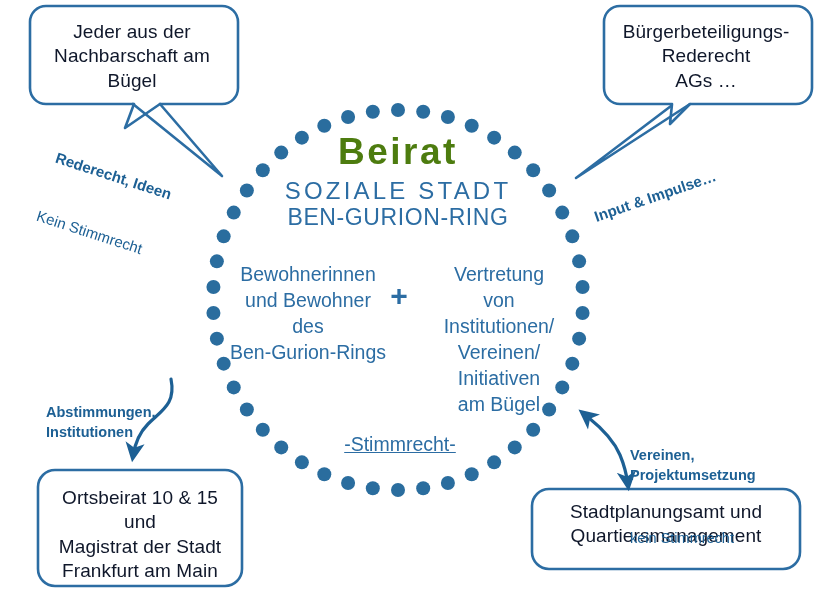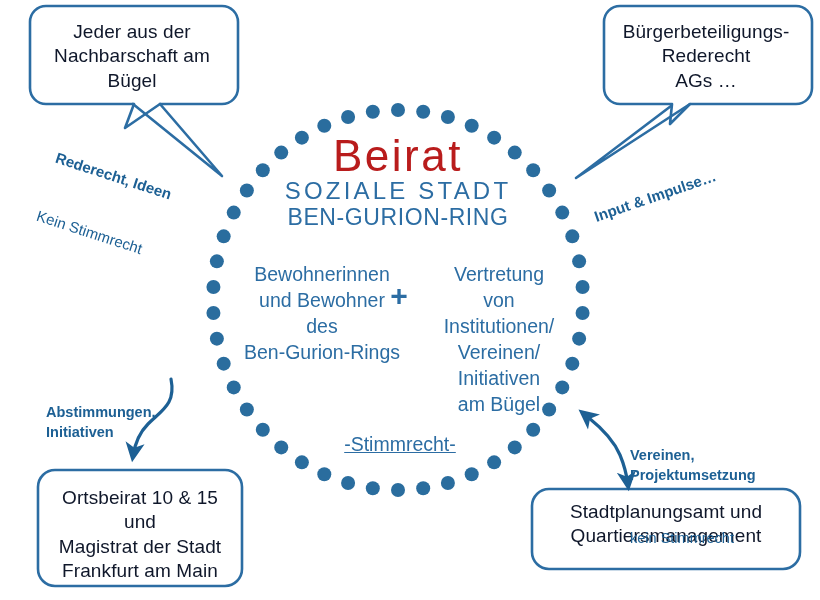--- a/index.html
+++ b/index.html
@@ -36,24 +36,24 @@
     white-space: pre;
   }
   
   .bubble-text {
     font-size: 19px;
     color: #0f172a;
     letter-spacing: 0.1px;
   }
   
   #title-beirat {
-    font-size: 44px;
-    font-weight: normal;
+    font-size: 37px;
+    font-weight: bold;
     letter-spacing: 2.5px;
-    color: #b91c1c;
+    color: #4d7c0f;
   }
   #title-soziale {
     font-size: 24px;
     letter-spacing: 3.2px;
     color: #2c6da3;
   }
   #title-ring {
     font-size: 23px;
     letter-spacing: 0.6px;
     color: #2c6da3;
@@ -204,21 +204,21 @@
 Magistrat der Stadt
 Frankfurt am Main</div>
 
   <div class="txt bubble-text" id="bubble-br" style="left:536px; top:500px; width:260px;">Stadtplanungsamt und
 Quartiersmanagement</div>
 
   <div class="txt" id="title-beirat" style="left:258px; top:128px; width:280px;">Beirat</div>
   <div class="txt" id="title-ring" style="left:248px; top:203px; width:300px;">BEN-GURION-RING</div>
   <div class="txt" id="title-soziale" style="left:248px; top:176px; width:300px;">SOZIALE STADT</div>
 
-  <div class="txt col-text" id="col-left" style="left:232px; top:262px; width:180px;">Bewohnerinnen
+  <div class="txt col-text" id="col-left" style="left:218px; top:262px; width:180px;">Bewohnerinnen
 und Bewohner
 des
 Ben-Gurion-Rings</div>
   <div class="txt" id="center-plus" style="left:386px; top:277px; width:26px; font-size:30px; font-weight:bold; color:#2c6da3;">+</div>
   <div class="txt col-text" id="col-right" style="left:410px; top:262px; width:178px;">Vertretung
 von
 Institutionen/
 Vereinen/
 Initiativen
 am Bügel</div>
@@ -228,21 +228,21 @@
     <span class="b">Rederecht, Ideen</span>
     <span class="r">Kein Stimmrecht</span>
   </div>
 
   <div class="rot-label" id="lbl-input">
     <span class="b">Input &amp; Impulse…</span>
   </div>
 
   <div class="side-label" id="lbl-abstimmungen">
     <span class="b">Abstimmungen,
-Initiativen</span>
+Institutionen</span>
   </div>
 
   <div class="side-label" id="lbl-beratung">
     <span class="b">Vereinen,
 Projektumsetzung</span>
     <span class="r">kein Stimmrecht</span>
   </div>
 
 </div>
 

